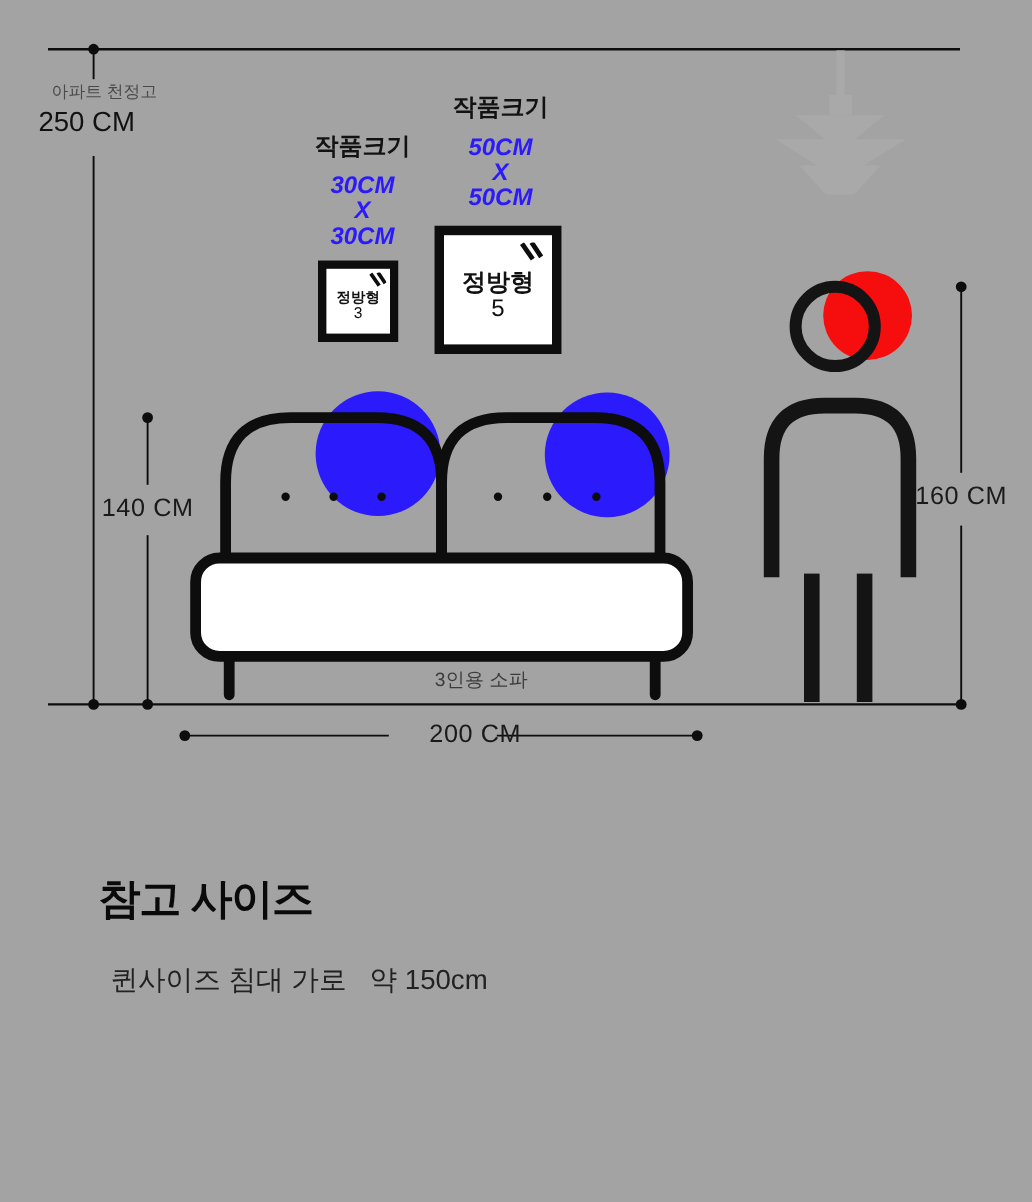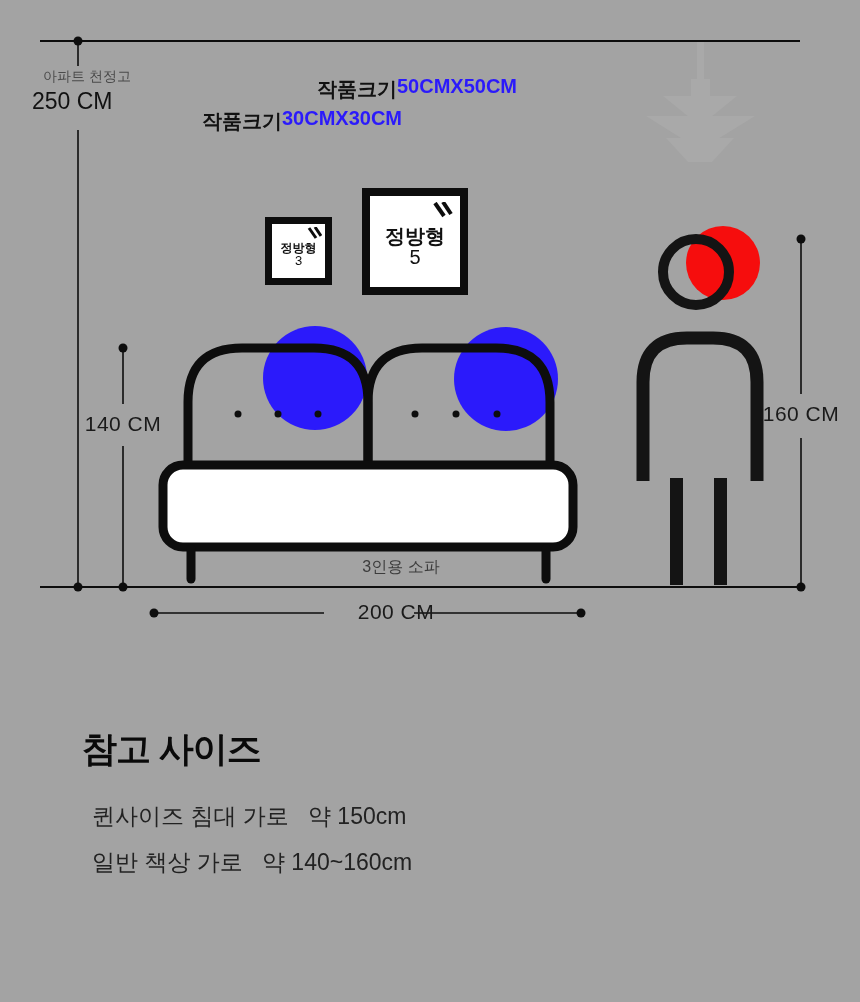--- a/index.html
+++ b/index.html
@@ -10,23 +10,23 @@
   .abs{position:absolute;}
   svg{display:block;}
   
   .meas{font-size:21px;font-weight:500;color:#1a1a1a;letter-spacing:.5px;white-space:nowrap;}
   .ceiling-label{left:43px;top:68px;font-size:14px;color:#4a4a4a;}
   .ceiling-value{left:32px;top:88px;font-size:23px;font-weight:500;}
   .h110{left:123px;top:412px;transform:translateX(-50%);}
   .h160{left:801px;top:402px;transform:translateX(-50%);}
   .w200{left:370px;top:600px;transform:translateX(-50%);margin-left:26px;}
   
-  .art-col{display:flex;flex-direction:row;transform:translateX(-50%);text-align:center;}
+  .art-col{display:flex;flex-direction:column;align-items:center;transform:translateX(-50%);text-align:center;}
   .art-col .ttl{font-size:20px;font-weight:700;color:#121212;margin-bottom:10px;}
-  .art-col .dim{font-size:20px;font-weight:700;color:var(--accent-blue);line-height:21px;}
+  .art-col .dim{font-size:20px;font-weight:700;color:var(--accent-blue);line-height:21px;font-style:italic;}
   .col-small{left:302px;top:108px;}
   .col-large{left:417px;top:76px;}
   
   .frame{background:#fff;display:flex;align-items:center;justify-content:center;}
   .frame-small{left:265px;top:217px;width:53px;height:54px;border:7px solid #0d0d0d;}
   .frame-large{left:362px;top:188px;width:90px;height:91px;border:8px solid #0d0d0d;}
   .frame .inner{text-align:center;line-height:1.05;}
   .frame-small .inner{font-size:12px;font-weight:700;padding-top:8px;}
   .frame-small .num{font-size:13px;font-weight:400;}
   .frame-large .inner{font-size:20px;font-weight:700;padding-top:10px;}
@@ -158,15 +158,14 @@
     <div class="inner">
       <div>정방형</div>
       <div class="num">5</div>
     </div>
   </div>
 
   <div class="abs sofa-label">3인용 소파</div>
 
   <div class="abs ref-title">참고 사이즈</div>
   <div class="abs ref-item i0">퀸사이즈 침대 가로   약 150cm</div>
-  <div class="abs ref-item i1">일반 책상 가로   약 140~160cm</div>
 
 </div>
 
 </body></html>

